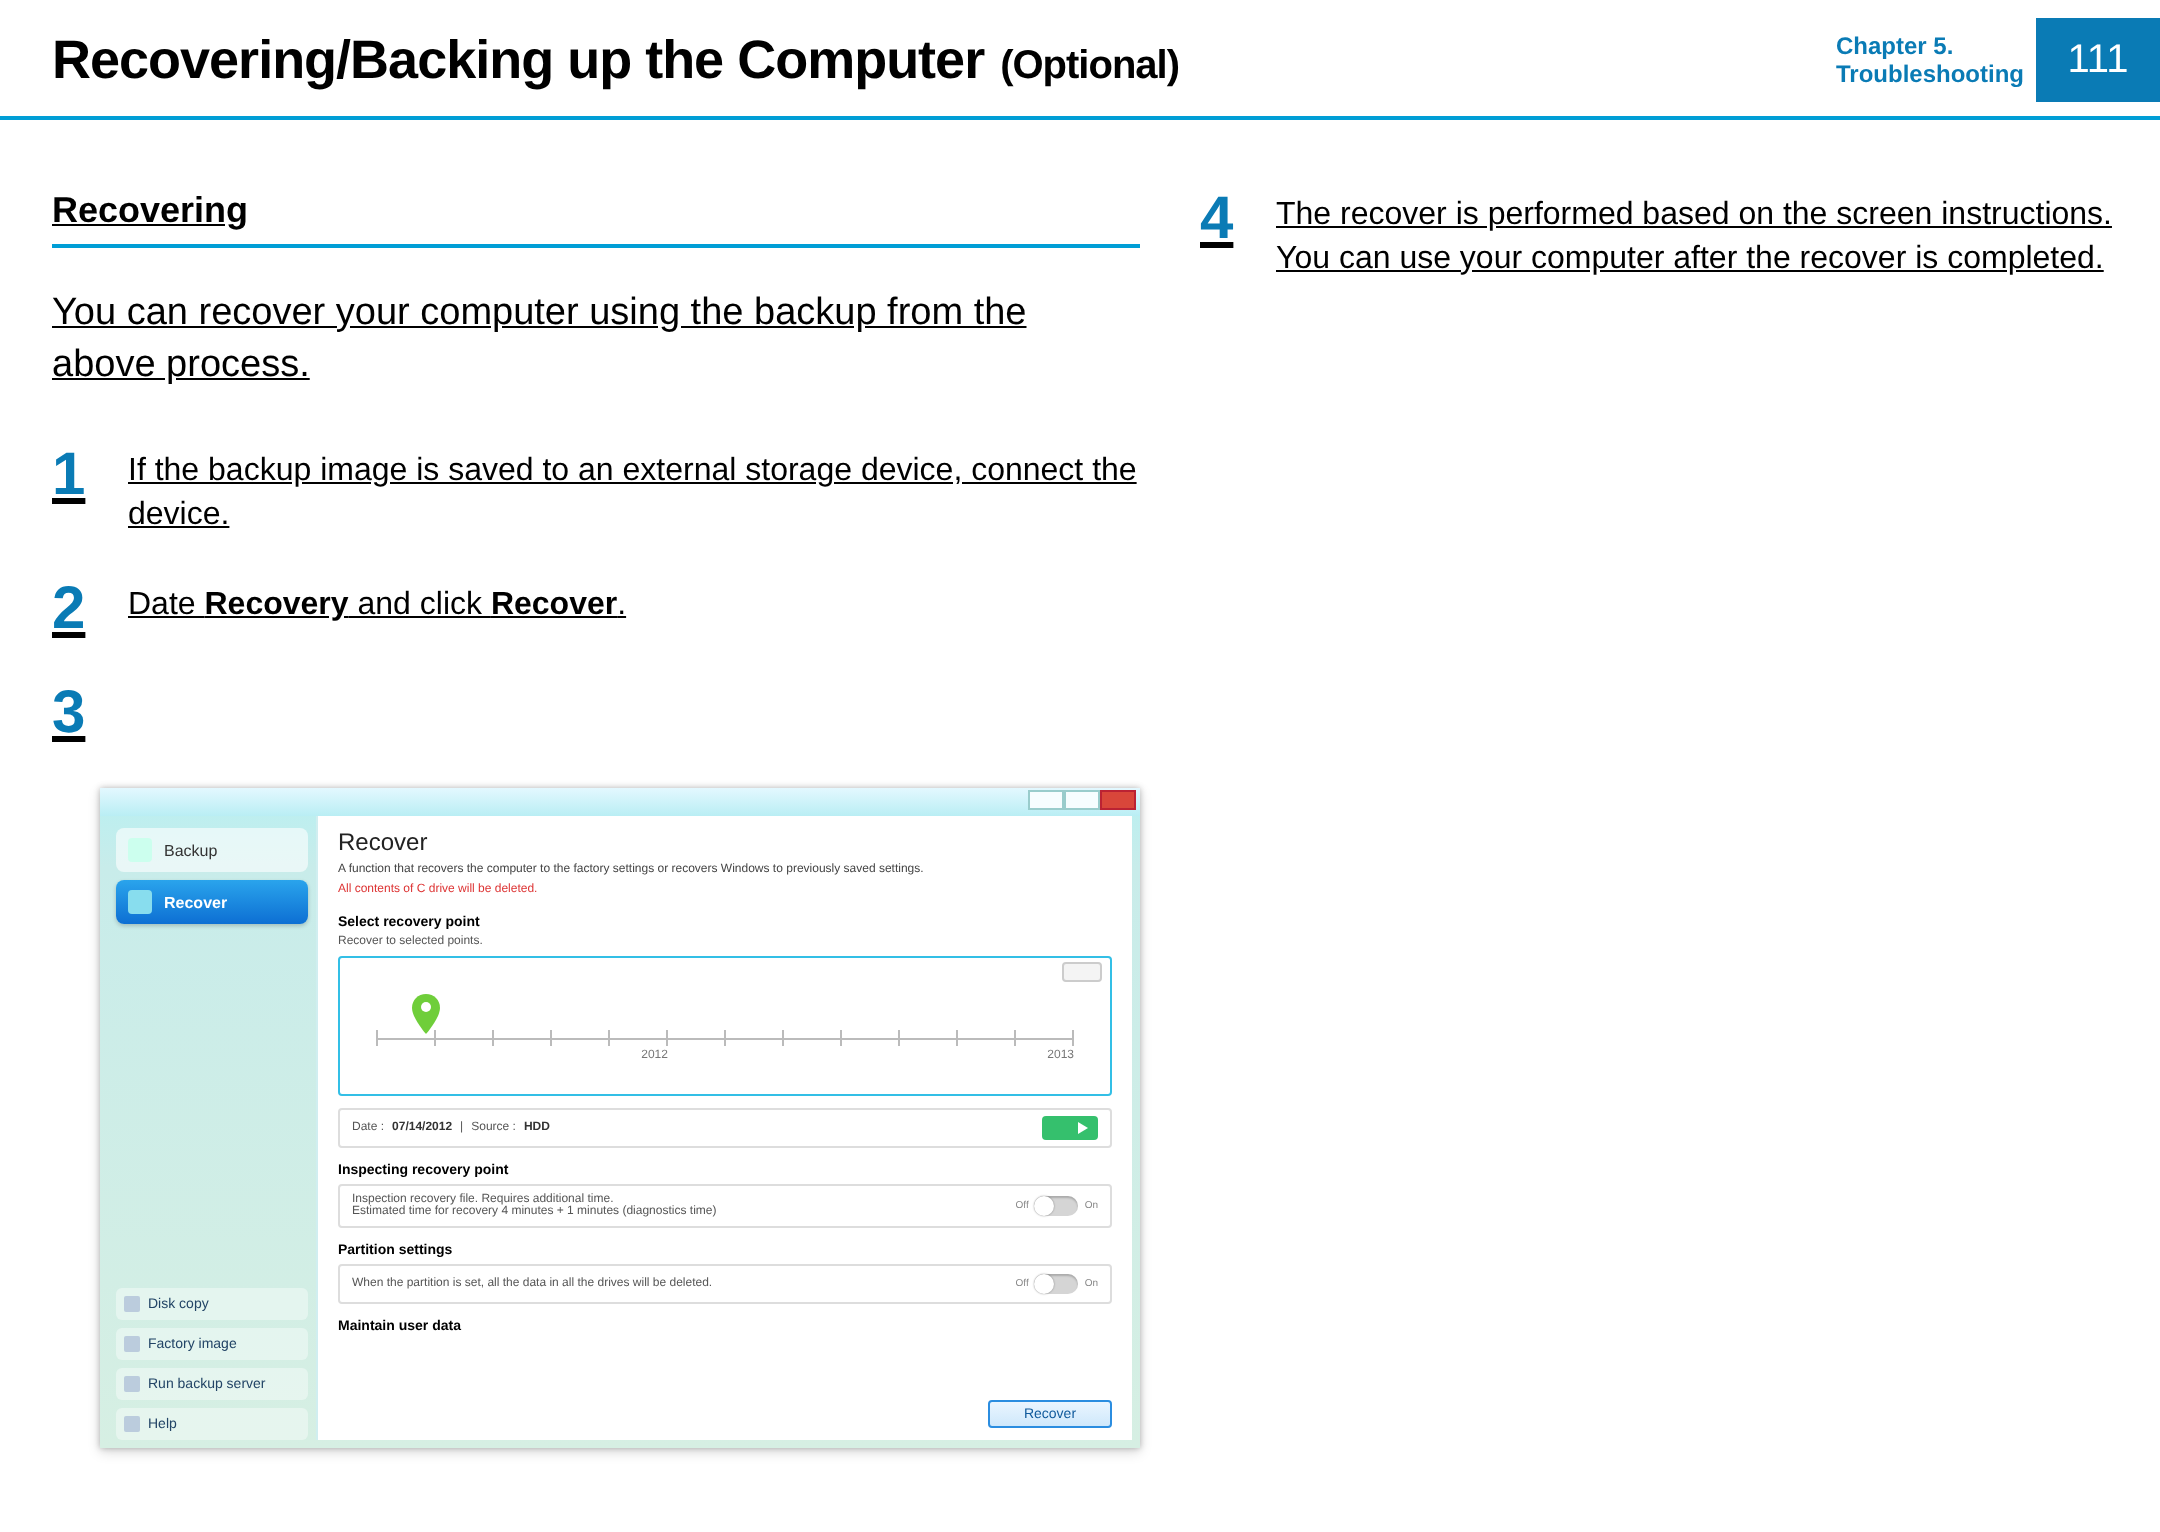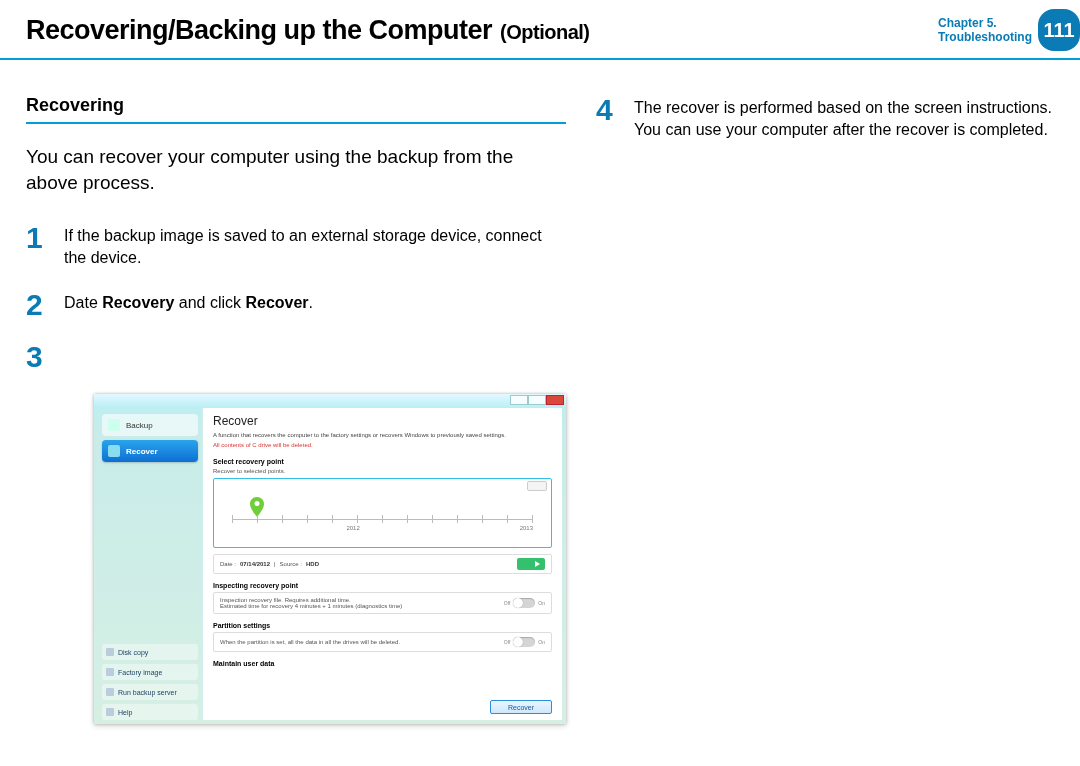--- a/index.html
+++ b/index.html
@@ -5,39 +5,39 @@
   * { box-sizing: border-box; margin: 0; padding: 0; }
   html, body { width: 1080px; height: 766px; font-family: "Segoe UI", Arial, sans-serif; background: #fff; color: #000; }
   .page { width: 1080px; height: 766px; position: relative; }
 
   
   .header-bar { position: absolute; top: 0; left: 0; right: 0; height: 60px; padding: 0 0 0 26px; display: flex; align-items: center; background: #fff; }
   .header-title { font-size: 27px; font-weight: 700; letter-spacing: -0.5px; display: flex; align-items: baseline; gap: 8px; }
   .header-title .optional { font-size: 20px; font-weight: 700; }
   .header-right { position: absolute; right: 0; top: 0; height: 60px; display: flex; align-items: center; }
   .chapter-block { color: #0a7bb5; font-size: 12px; font-weight: 700; text-align: left; line-height: 1.2; margin-right: 6px; }
-  .page-number-badge { width: 42px; height: 42px; background: #0a7bb5; color: #fff; font-size: 20px; font-weight: 700; display: flex; align-items: center; justify-content: center; margin-right: 0; border-radius: 16px; }
+  .page-number-badge { width: 62px; height: 42px; background: #0a7bb5; color: #fff; font-size: 20px; font-weight: 400; display: flex; align-items: center; justify-content: center; margin-right: 0; }
 
   .header-underline { position: absolute; left: 0; right: 0; top: 58px; height: 2px; background: #009ed6; }
 
   
-  .body { position: absolute; top: 95px; left: 26px; right: 20px; bottom: 10px; display: flex; gap: 30px; }
+  .body { position: absolute; top: 95px; left: 26px; right: 20px; bottom: 10px; display: flex; gap: 30px; text-decoration: underline; }
   .col { flex: 1; }
 
   .section-heading { font-size: 18px; font-weight: 700; color: #000; padding-bottom: 6px; border-bottom: 2px solid #009ed6; margin-bottom: 20px; }
 
   .intro-text { font-size: 19px; line-height: 1.35; margin-bottom: 28px; }
 
   .step { display: flex; gap: 14px; margin-bottom: 22px; }
   .step-num { color: #0a7bb5; font-size: 30px; font-weight: 700; line-height: 1; min-width: 24px; }
   .step-text { font-size: 16px; line-height: 1.35; padding-top: 2px; }
   .step-text b { font-weight: 700; }
 
   
-  .app-window { width: 472px; height: 330px; margin-left: 68px; box-shadow: 0 0 3px rgba(0,0,0,.25), 0 2px 6px rgba(0,0,0,.15); background: linear-gradient(to bottom, #b8f0f2, #c8ecea 12%, #d6efe3 100%); position: relative; font-size: 7px; }
+  .app-window { width: 520px; height: 330px; margin-left: 24px; box-shadow: 0 0 3px rgba(0,0,0,.25), 0 2px 6px rgba(0,0,0,.15); background: linear-gradient(to bottom, #b8f0f2, #c8ecea 12%, #d6efe3 100%); position: relative; font-size: 7px; }
   .title-bar { height: 14px; background: linear-gradient(to bottom,#e3f8ff,#b9eef4); position: relative; }
   .win-btns { position: absolute; right: 2px; top: 1px; display: flex; gap: 0; }
   .win-btn { width: 18px; height: 10px; border: 1px solid #9cc; background: #f6fdff; display: flex; align-items: center; justify-content: center; font-size: 6px; }
   .win-btn.close { background: #d9463a; color: #fff; border-color: #b23; }
   .win-btn.min::after, .win-btn.max::after, .win-btn.close::after { content: ""; }
   .content-wrap { position: absolute; top: 14px; left: 4px; right: 4px; bottom: 4px; display: flex; }
   .sidebar { width: 104px; background: rgba(255,255,255,.0); padding: 6px 4px 0 4px; display: flex; flex-direction: column; gap: 4px; }
   .side-item { height: 22px; border-radius: 4px; background: rgba(255,255,255,.6); display: flex; align-items: center; gap: 6px; padding: 0 6px; font-size: 8px; color: #333; }
   .side-item.active { background: linear-gradient(to bottom,#2aa4ec,#0d6fd3); color: #fff; box-shadow: 0 1px 2px rgba(0,0,0,.2); font-weight: 700; }
   .side-icon { width: 12px; height: 12px; background: #cfe; border-radius: 2px; }

